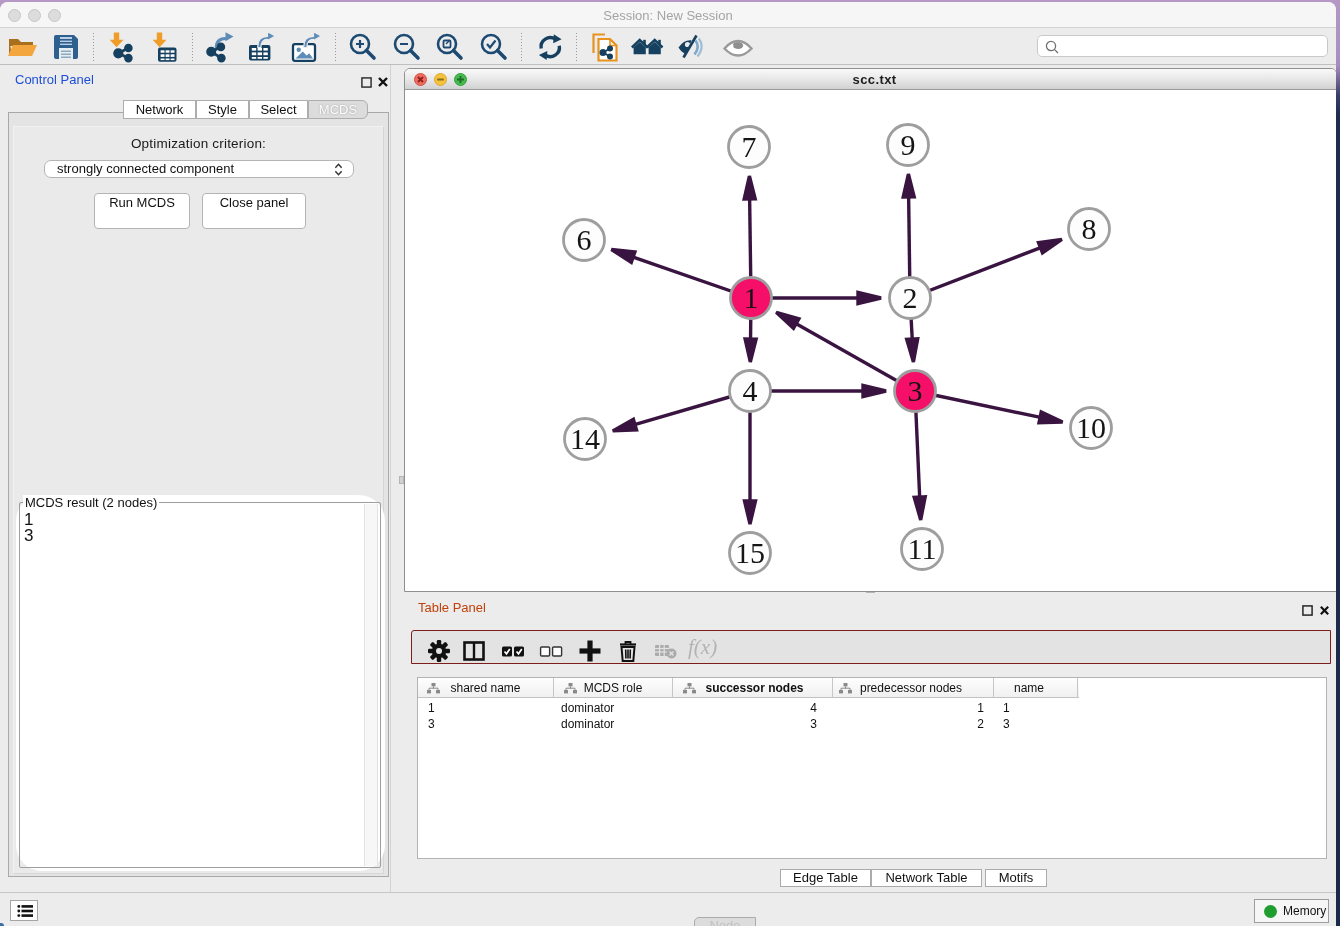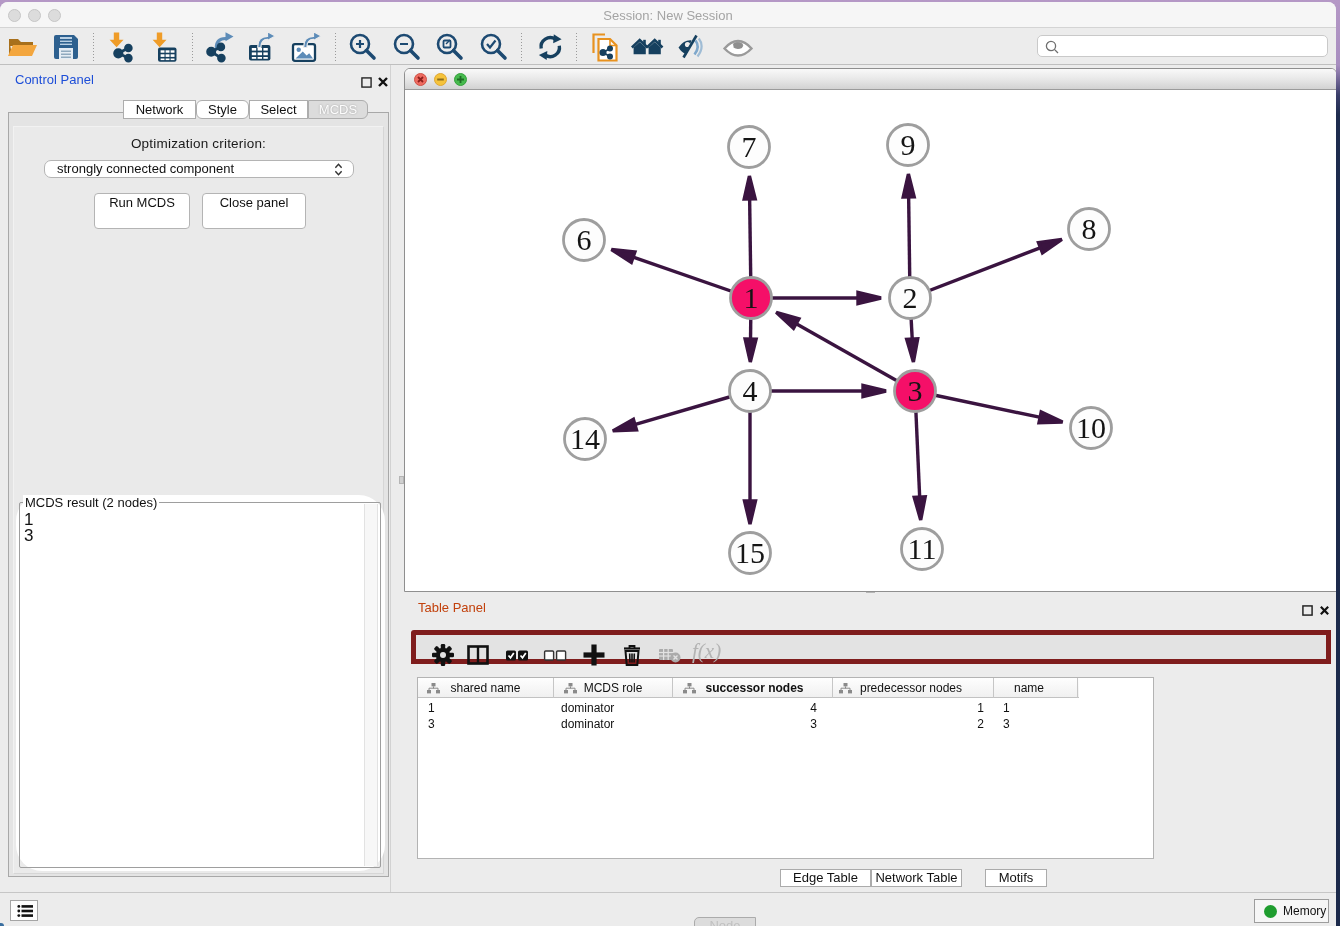--- a/index.html
+++ b/index.html
@@ -35,22 +35,22 @@
 #hsplit-grip{position:absolute;left:866px;top:586px;width:9px;height:5px;background:#d0d0d0;border:1px solid #b5b5b5;}
 
 #netwin{position:absolute;left:404px;top:66px;width:933px;height:524px;border:1px solid #8f8f8f;border-radius:6px 6px 0 0;background:#fff;overflow:hidden;}
 #nw-titlebar{position:absolute;left:0;top:0;width:100%;height:21px;background:linear-gradient(180deg,#f9f9f9 0,#e8e8e8 50%,#d2d2d2 100%);border-bottom:1px solid #9b9b9b;}
 #nw-title{position:absolute;left:0;top:3px;width:100%;text-align:center;font-size:13px;font-weight:bold;letter-spacing:.4px;color:#1c1c1c;}
 .mac{position:absolute;top:3.5px;width:13px;height:13px;border-radius:50%;}
 .mac svg{display:block;}
 #graph{position:absolute;left:0;top:22px;}
 
 #tp-title{position:absolute;left:418px;top:598px;font-size:13px;color:#c2410c;}
-#tp-toolbar{position:absolute;left:411px;top:628px;width:920px;height:34px;background:#e3e3e3;border:5px solid #7f1d1d;border-radius:3px 0 0 0;}
-#tbl{position:absolute;left:417px;top:675px;width:737px;height:182px;background:#fff;border:1px solid #b3b3b3;}
+#tp-toolbar{position:absolute;left:411px;top:628px;width:920px;height:34px;background:#e3e3e3;border:1px solid #7f1d1d;border-radius:3px 0 0 0;}
+#tbl{position:absolute;left:417px;top:675px;width:910px;height:182px;background:#fff;border:1px solid #b3b3b3;}
 #tbl-head{position:absolute;left:0;top:0;width:661px;height:20px;background:linear-gradient(180deg,#fefefe,#f0f0f0);border-bottom:1px solid #c2c2c2;}
 .th{position:absolute;top:0;height:20px;border-right:1px solid #c6c6c6;font-size:12px;color:#111;text-align:center;line-height:20px;}
 .td{position:absolute;font-size:12px;color:#111;height:16px;line-height:16px;}
 
 .btab{position:absolute;top:867px;height:18px;background:#fff;border:1px solid #ababab;font-size:13px;color:#111;text-align:center;line-height:16px;}
 
 #statussep{position:absolute;left:0;top:890px;width:1336px;height:1px;background:#c6c6c6;}
 #listbtn{position:absolute;left:10px;top:898px;width:28px;height:21px;background:#fdfdfd;border:1px solid #a5a5a5;}
 #membtn{position:absolute;left:1254px;top:897px;width:75px;height:24px;background:#f6f6f6;border:1px solid #9d9d9d;font-size:12px;color:#111;}
 </style></head>
@@ -212,21 +212,21 @@
 
   <div id="cp-title">Control Panel</div>
   <svg class="abs" style="left:361px;top:75px;" width="11" height="11" viewBox="0 0 12 12">
       <rect x="1" y="1" width="10" height="10" fill="none" stroke="#222" stroke-width="1.5"></rect>
     </svg>
   <svg class="abs" style="left:377px;top:74px;" width="12" height="12" viewBox="0 0 12 12">
       <path d="M2 2 L10 10 M10 2 L2 10" stroke="#111" stroke-width="2.4"></path>
     </svg>
   <div id="cp-tabs">
     <div class="tab" style="left:78px;width:73px;">Network</div>
-    <div class="tab" style="left:151px;width:53px;border-radius:6px;">Style</div>
+    <div class="tab" style="left:151px;width:53px;">Style</div>
     <div class="tab" style="left:204px;width:59px;">Select</div>
     <div class="tab" style="left:263px;width:60px;background:#dcdcdc;color:#fdfdfd;border-radius:0 6px 6px 0;text-shadow:0 0 2px #9a9a9a;">MCDS</div>
   </div>
   <div id="cp-box">
     <div id="cp-inner">
       <div id="opt-label">Optimization criterion:</div>
       <div id="dropdown">strongly connected component
         <svg width="9" height="13" style="position:absolute;right:10px;top:2px;" viewBox="0 0 10 14">
           <path d="M1.5 5 L5 1.2 L8.5 5" fill="none" stroke="#333" stroke-width="1.6"></path>
           <path d="M1.5 9 L5 12.8 L8.5 9" fill="none" stroke="#333" stroke-width="1.6"></path>
@@ -257,20 +257,21 @@
       <div class="mac" style="left:29px;background:#f5c33b;border:1px solid #dfa733;">
           <svg width="11" height="11" viewBox="0 0 11 11">
             <path d="M2.2 5.5 h6.6" stroke="#8a6d1d" stroke-width="1.8"></path>
           </svg>
         </div>
       <div class="mac" style="left:49px;background:#47ba4e;border:1px solid #35a13d;">
           <svg width="11" height="11" viewBox="0 0 11 11">
             <path d="M5.5 2 v7 M2 5.5 h7" stroke="#1e6b24" stroke-width="1.8"></path>
           </svg>
         </div>
+      <div id="nw-title" style="padding-left:8px;">scc.txt</div>
     </div>
     <div id="graph">
     <svg width="931" height="500" viewBox="0 0 931 500">
       <g stroke="#3a1440" stroke-width="3.4" fill="#3a1440">
         <line x1="346" y1="207" x2="344.6" y2="105.0"></line>
             <polygon points="344.4,85.0 350.2,107.9 339.2,108.1"></polygon>
         <line x1="346" y1="207" x2="225.3" y2="165.1"></line>
             <polygon points="206.4,158.5 229.9,160.9 226.3,171.3"></polygon>
         <line x1="346" y1="207" x2="456.0" y2="207.0"></line>
             <polygon points="476.0,207.0 453.0,212.5 453.0,201.5"></polygon>
@@ -440,21 +441,21 @@
       <div class="td" style="left:585px;top:22px;">1</div>
       <div class="td" style="left:10px;top:38px;">3</div>
       <div class="td" style="left:143px;top:38px;">dominator</div>
       <div class="td" style="left:255px;top:38px;width:144px;text-align:right;">3</div>
       <div class="td" style="left:411px;top:38px;width:155px;text-align:right;">2</div>
       <div class="td" style="left:585px;top:38px;">3</div>
     </div>
   </div>
   <div class="btab" style="left:694px;width:62px;background:#dcdcdc;color:#c0c0c0;border-radius:5px 0 0 5px;margin-top:48px;">Node Table</div>
   <div class="btab" style="left:780px;width:91px;">Edge Table</div>
-  <div class="btab" style="left:871px;width:91px;">Network Table</div>
+  <div class="btab" style="left:871px;width:111px;">Network Table</div>
   <div class="btab" style="left:985px;width:62px;">Motifs</div>
   <div id="statussep"></div>
   <div id="listbtn">
     <svg style="position:absolute;left:6px;top:3px;" width="16" height="14" viewBox="0 0 16 14">
       <g fill="#111">
         <circle cx="1.8" cy="2.4" r="1.4"></circle>
           <rect x="4.5" y="1.1" width="11.5" height="2.6"></rect>
         <circle cx="1.8" cy="7" r="1.4"></circle>
           <rect x="4.5" y="5.7" width="11.5" height="2.6"></rect>
         <circle cx="1.8" cy="11.6" r="1.4"></circle>

